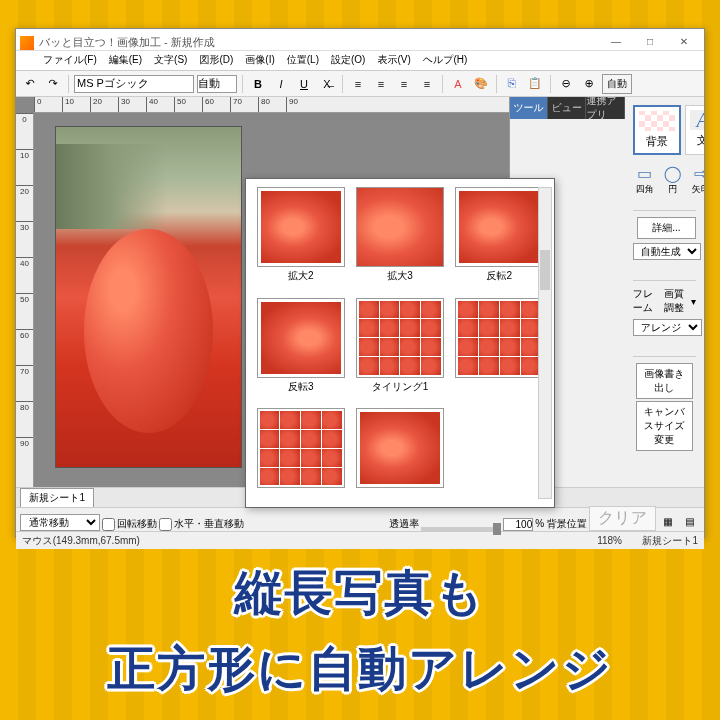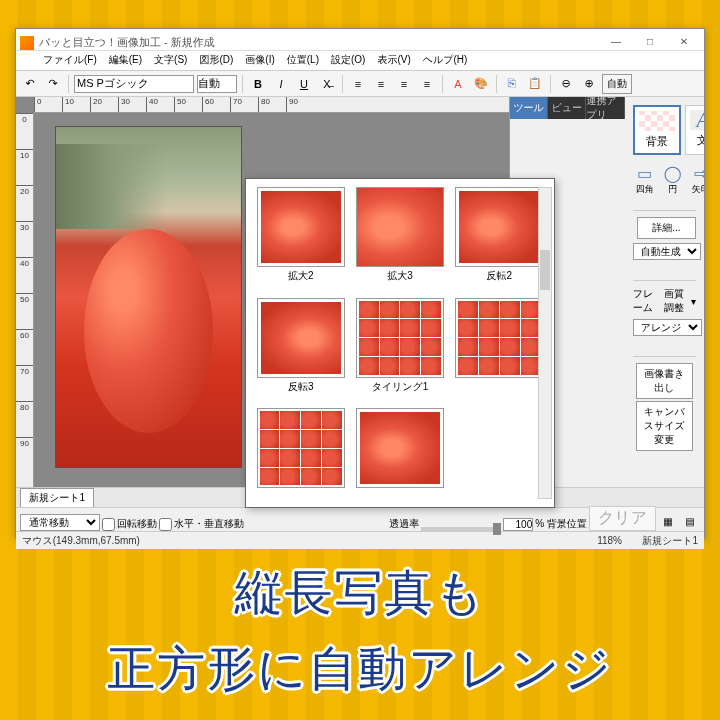--- a/index.html
+++ b/index.html
@@ -57,21 +57,21 @@
 .popitem{display:flex;flex-direction:column;align-items:center;font-size:10px}
 .popthumb{width:88px;height:80px;border:1px solid #999;background:#fff;padding:3px;margin-bottom:2px;position:relative;overflow:hidden}
 .popthumb-inner{width:100%;height:100%;background:radial-gradient(ellipse at 40% 50%,#ff8866 15%,#e85540 40%,#c93520 80%),linear-gradient(180deg,#8b9b7a 0%,#a8b898 20%,#c4b599 30%,#c93520 50%)}
 .popthumb.mirror .popthumb-inner{transform:scaleX(-1)}
 .popthumb.tile{padding:2px}
 .popthumb.tile .popthumb-inner{background:none;display:grid;grid-template-columns:repeat(4,1fr);grid-template-rows:repeat(4,1fr);gap:1px}
 .popthumb.tile .popthumb-inner div{background:radial-gradient(circle at 40% 50%,#e85540 40%,#c93520 90%)}
 .popscroll{position:absolute;right:2px;top:8px;bottom:8px;width:14px;background:#eee;border:1px solid #ccc}
 .popscroll-thumb{position:absolute;top:20%;left:1px;right:1px;height:40px;background:#ccc}
 .promo{position:absolute;left:0;bottom:0;width:720px;height:178px;display:flex;flex-direction:column;align-items:center;justify-content:center;gap:12px}
-.promo-line{font-size:48px;font-weight:400;color:#1a3a8a;text-shadow:-2px -2px 0 #fff,2px -2px 0 #fff,-2px 2px 0 #fff,2px 2px 0 #fff,-3px 0 0 #fff,3px 0 0 #fff,0 -3px 0 #fff,0 3px 0 #fff;letter-spacing:2px}
+.promo-line{font-size:48px;font-weight:700;color:#1a3a8a;text-shadow:-2px -2px 0 #fff,2px -2px 0 #fff,-2px 2px 0 #fff,2px 2px 0 #fff,-3px 0 0 #fff,3px 0 0 #fff,0 -3px 0 #fff,0 3px 0 #fff;letter-spacing:2px}
 </style>
 </head>
 <body>
 
 <div class="window">
   <div class="titlebar">
     <div class="icon"></div>
     <span>バッと目立つ！画像加工 - 新規作成</span>
     <div class="winbtns">
       <div class="winbtn">—</div>

